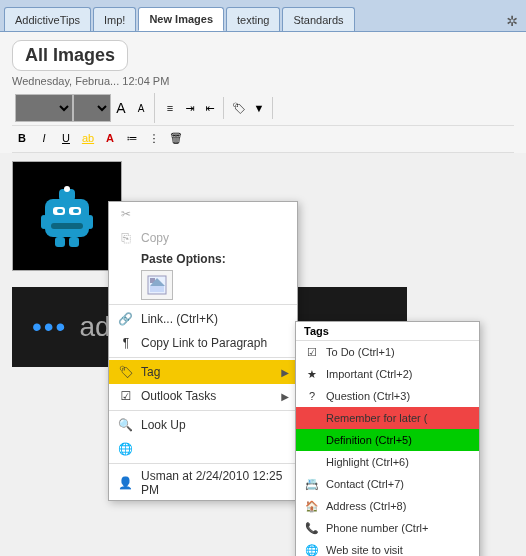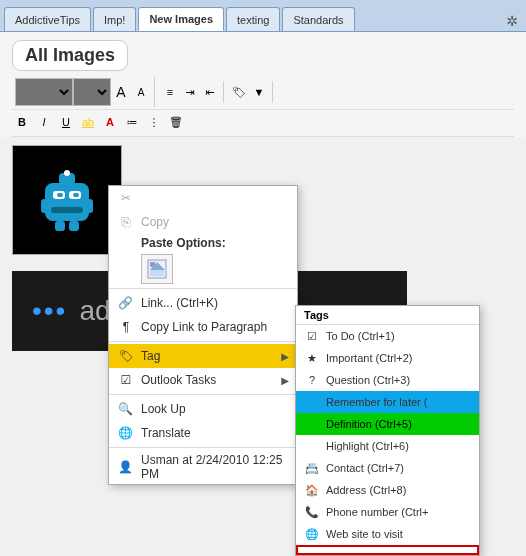--- a/index.html
+++ b/index.html
@@ -226,21 +226,21 @@
       font-size: 12px;
     }
     .sub-item {
       display: flex;
       align-items: center;
       padding: 3px 8px;
       cursor: pointer;
       color: #333;
       gap: 6px;
     }
-    .sub-item.yellow-bg { background: #0ea5e9; }
+    .sub-item.yellow-bg { background: #ef4444; }
     .sub-item.green-bg { background: #00cc00; color: #000; }
     .sub-item.red-border {
       border: 2px solid #cc0000;
     }
     .sub-icon {
       width: 16px;
       height: 16px;
       display: flex;
       align-items: center;
       justify-content: center;
@@ -287,20 +287,23 @@
     <span>Standards</span>
   </div>
   <div class="tab-scroll">✲</div>
 </div>
 
 <div class="main-area">
 
   <div class="top-section">
     <div class="page-title-box">
       <span>All Images</span>
+    </div>
+    <div class="date-time">
+      <span>Wednesday, Februa... 12:04 PM</span>
     </div>
 
     
     <div class="toolbar">
       <div class="toolbar-group">
         <select class="toolbar-select">
           <option>Calibri</option>
         </select>
         <select class="toolbar-select" style="width:38px">
           <option>11</option>
@@ -399,21 +402,20 @@
         <span class="ctx-label">Outlook Tasks</span>
         <span class="ctx-arrow">▶</span>
       </div>
       <div class="ctx-separator"></div>
       <div class="ctx-item">
         <div class="ctx-icon">🔍</div>
         <span class="ctx-label">Look Up</span>
       </div>
       <div class="ctx-item">
         <div class="ctx-icon">🌐</div>
-        <span class="ctx-label">Translate</span>
       </div>
       <div class="ctx-separator"></div>
       <div class="ctx-item">
         <div class="ctx-icon">👤</div>
         <span class="ctx-label">Usman at 2/24/2010 12:25 PM</span>
       </div>
     </div>
 
     <div class="submenu">
       <div style="font-weight:bold;padding:3px 8px;font-size:11px;border-bottom:1px solid #ddd">

